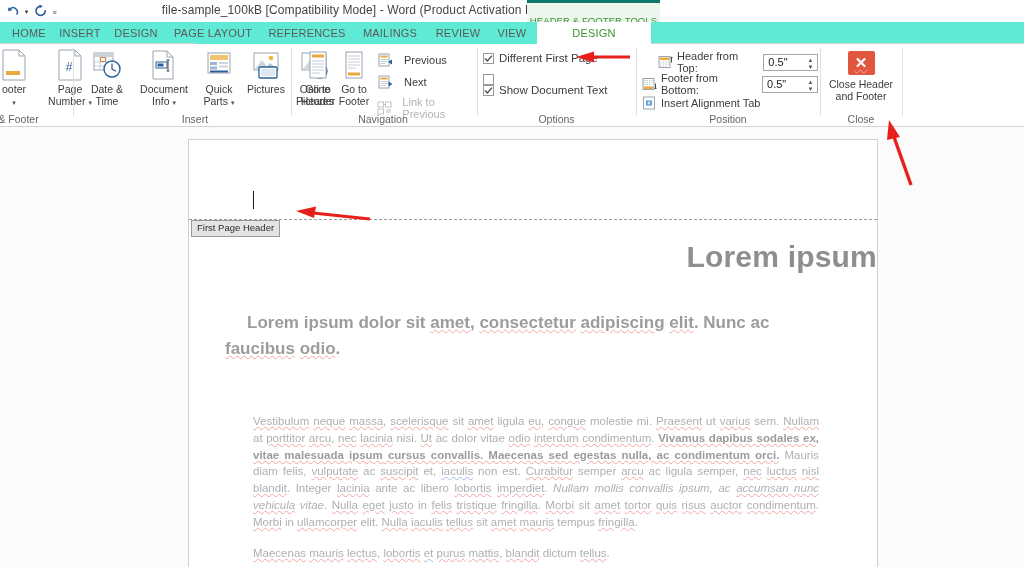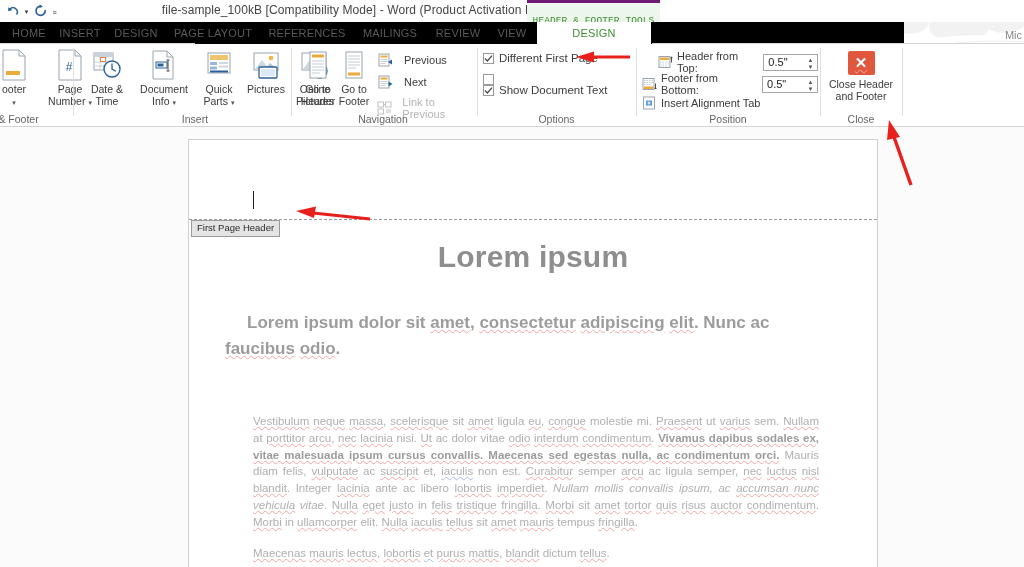--- a/index.html
+++ b/index.html
@@ -26,35 +26,35 @@
   .qat-caret { width: 9px; height: 20px; display: flex; align-items: flex-end; justify-content: center;
     color: #3a3a3a; font-size: 7px; padding-bottom: 5px; }
   .qat-arrow svg { display:block; }
   .title-text {
     position: absolute; top: 3px; left: 0; width: 1024px; text-align: center;
     font-size: 12px; color: #444444; letter-spacing: 0.1px;
     padding-right: 300px;
   }
   .ctx-band {
     position: absolute; top: 0; left: 527px; width: 133px; height: 38px;
-    background: #ecf6ec; border-top: 3px solid #701a75;
-    display: flex; align-items: center; justify-content: center; font-family: Liberation Mono, monospace;
+    background: #ecf6ec; border-top: 3px solid #0f766e;
+    display: flex; align-items: center; justify-content: center;
   }
   .ctx-band span { font-size: 9.5px; color: #3f8f33; letter-spacing: .1px; }
 
   
   .bg-art { position: absolute; top:0; right:0; width: 365px; height: 58px; overflow: hidden; pointer-events:none;}
   .bg-art svg { display:block; }
   .ms-label { position:absolute; top:29px; right:2px; font-size:11px; color:#8a8a8a; }
   .ms-icon { position:absolute; top:4px; right:16px; font-size:12px; color:#9a9a9a; }
 
   
   .tabstrip {
-    position: absolute; top: 22px; left: 0; width: 904px; height: 22px;
-    background: #000000;
+    position: absolute; top: 22px; left: 0; width: 1024px; height: 22px;
+    background: #5eead4;
   }
   .tab {
     position: absolute; top: 0; height: 22px; display:flex; align-items:center; justify-content:center;
     font-size: 11px; color: #5a5a5a; letter-spacing: .2px; padding: 0 8px;
   }
   .tab.ctx-tab { color: #3f8f33; background: #ffffff; }
   .tabstrip-line {
     position:absolute; top: 43px; left: 0; width: 1024px; height: 1px; background:#d4d4d4;
   }
 
@@ -124,21 +124,21 @@
   }
   .hdr-tag {
     position:absolute; left:2px; top:80px;
     background:#e4e4e4; border:1px solid #9a9a9a;
     font-size: 9.5px; color:#2b2b2b; padding:1px 5px 2px; line-height:12px;
   }
   .caret-bar {
     position:absolute; left:64px; top:51px; width:1px; height:18px; background:#1c1c1c;
   }
   .doc-title {
-    position:absolute; top:100px; left:0; width:100%; text-align:center;
+    position:absolute; top:100px; left:0; width:100%; text-align:right;
     font-size:30px; font-weight:bold; color:#8e8e8e; letter-spacing:.2px;
   }
   .doc-sub {
     position:absolute; top:170px; left:36px; width:618px;
     font-size:17px; font-weight:bold; color:#9c9c9c; line-height:26px; text-indent:22px;
   }
   .doc-p {
     position:absolute; left:64px; width:566px;
     font-size:11.5px; color:#b0b0b0; line-height:16.8px; text-align:justify;
   }

